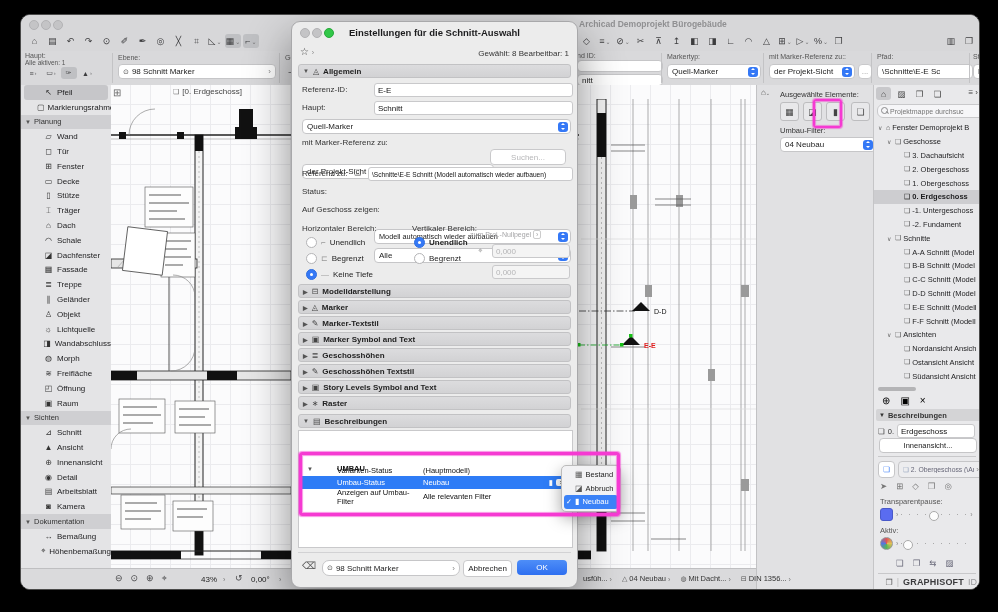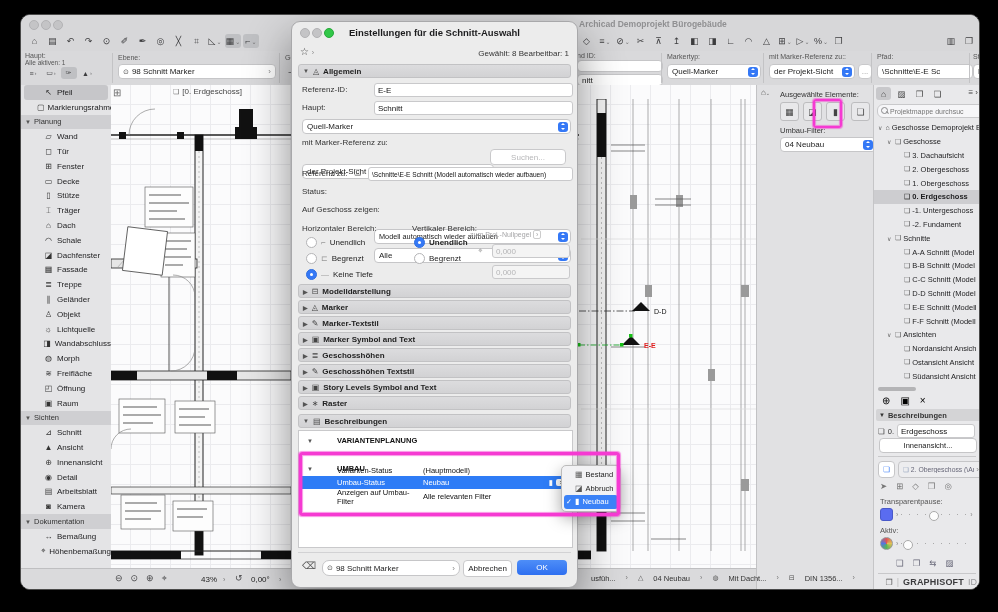--- a/index.html
+++ b/index.html
@@ -56,21 +56,21 @@
   .hscroll{position:absolute;left:4px;top:302px;width:38px;height:4px;border-radius:2px;background:#b4b4b6;}
   .navsec{position:absolute;left:2px;width:103px;background:#d4d4d6;border-radius:2px;font-size:7.5px;font-weight:bold;color:#333;display:flex;align-items:center;gap:3px;padding-left:3px;height:12px;}
   .btnw{background:#fff;border:1px solid #c6c6c8;border-radius:4px;font-size:7.5px;color:#222;display:flex;align-items:center;justify-content:center;}
   .slider{position:relative;width:66px;height:8px;}
   .slider .track{position:absolute;left:0;right:0;top:3.5px;height:1px;background:repeating-linear-gradient(to right,#aaa 0 1px,transparent 1px 8px);}
   .slider .thumb{position:absolute;top:0;width:8px;height:8px;border-radius:50%;background:#fdfdfd;border:1px solid #aaa;}
   .brandrow{position:absolute;left:0;bottom:2px;width:100%;display:flex;justify-content:flex-end;align-items:center;gap:4px;padding-right:4px;box-sizing:border-box;font-size:9px;}
   
   .statusbar{position:absolute;left:0;top:553px;width:735px;height:21px;background:#dadadc;border-top:1px solid #bfbfc1;}
   .sbi{font-size:9px;color:#48484a;}
-  .sbtab{display:flex;align-items:flex-start;gap:10px;font-size:7.5px;color:#333;white-space:nowrap;}
+  .sbtab{display:flex;align-items:flex-end;gap:2px;font-size:7.5px;color:#333;white-space:nowrap;}
   .sbtab .sbic{font-size:7px;color:#555;}
   .sbchev{font-size:7px;color:#777;}
   
   .dialog{position:absolute;left:270px;top:6px;width:285px;height:565px;background:#ececec;border-radius:9px;border:1px solid #a8a8aa;box-shadow:0 18px 45px rgba(0,0,0,.45);z-index:50;}
   .dlglbl{font-size:8px;color:#333;white-space:nowrap;}
   .field{background:#fff;border:1px solid #c9c9cb;border-radius:3px;font-size:8px;color:#111;display:flex;align-items:center;padding:0 3px;height:12px;white-space:nowrap;overflow:hidden;}
   .field.disabled{color:#b5b5b7;background:#f4f4f4;}
   .secbar{position:absolute;left:6px;width:273px;height:14px;background:linear-gradient(#dcdcde,#d2d2d4);border:1px solid #c2c2c4;border-radius:3px;display:flex;align-items:center;gap:4px;padding-left:4px;box-sizing:border-box;font-size:8px;font-weight:bold;color:#222;}
   .secbar .secchev{font-size:6px;color:#555;}
   .secbar .secicn{font-size:8px;color:#444;font-weight:normal;}
@@ -685,21 +685,21 @@
             </span>
           </div>
       <span class="abs" style="right:3px;top:3px;font-size:8px;color:#444">≡ ›</span>
       <input class="search" placeholder="Projektmappe durchsuc" style="">
       <span class="mag"></span>
       <div class="tree">
 
           <div class="titem" style="padding-left: 4px;">
             <span class="tchev">∨</span>
             <span class="ticn">⌂</span>
-            <span>Geschosse Demoprojekt B</span>
+            <span>Fenster Demoprojekt B</span>
           </div>
 
           <div class="titem" style="padding-left: 13px;">
             <span class="tchev">∨</span>
             <span class="ticn">❏</span>
             <span>Geschosse</span>
           </div>
 
           <div class="titem" style="padding-left: 22px;">
             <span class="tchev"></span>
@@ -1052,24 +1052,20 @@
             <span class="secicn">∗</span>
             <span>Raster</span>
         </div>
       </div>
     <div class="secbar" style="top:392px">
       <span class="secchev">▼</span>
           <span class="secicn">▤</span>
           <span>Beschreibungen</span>
     </div>
     <div class="abs" style="left:6px;top:408px;width:273px;height:116px;background:#fff;border:1px solid #c9c9cb">
-      <div class="lrow grp" style="top:3px">
-            <span class="gchev">▼</span>
-            <span class="c1">VARIANTENPLANUNG</span>
-          </div>
       <div class="lrow" style="top:33px">
             <span class="c1">Varianten-Status</span>
             <span class="c2">(Hauptmodell)</span>
           </div>
       <div class="lrow grp" style="top:31px">
             <span class="gchev">▼</span>
             <span class="c1">UMBAU</span>
           </div>
       <div class="lrow sel" style="top:45px">
         <span class="c1">Umbau-Status</span>

